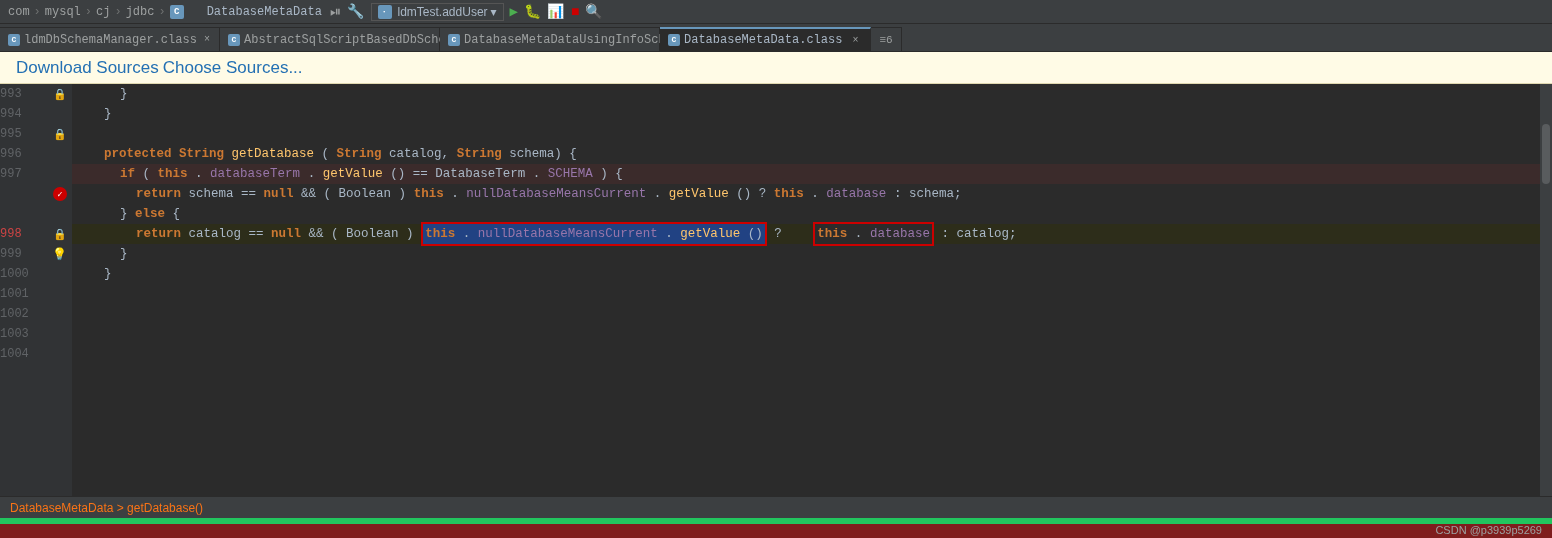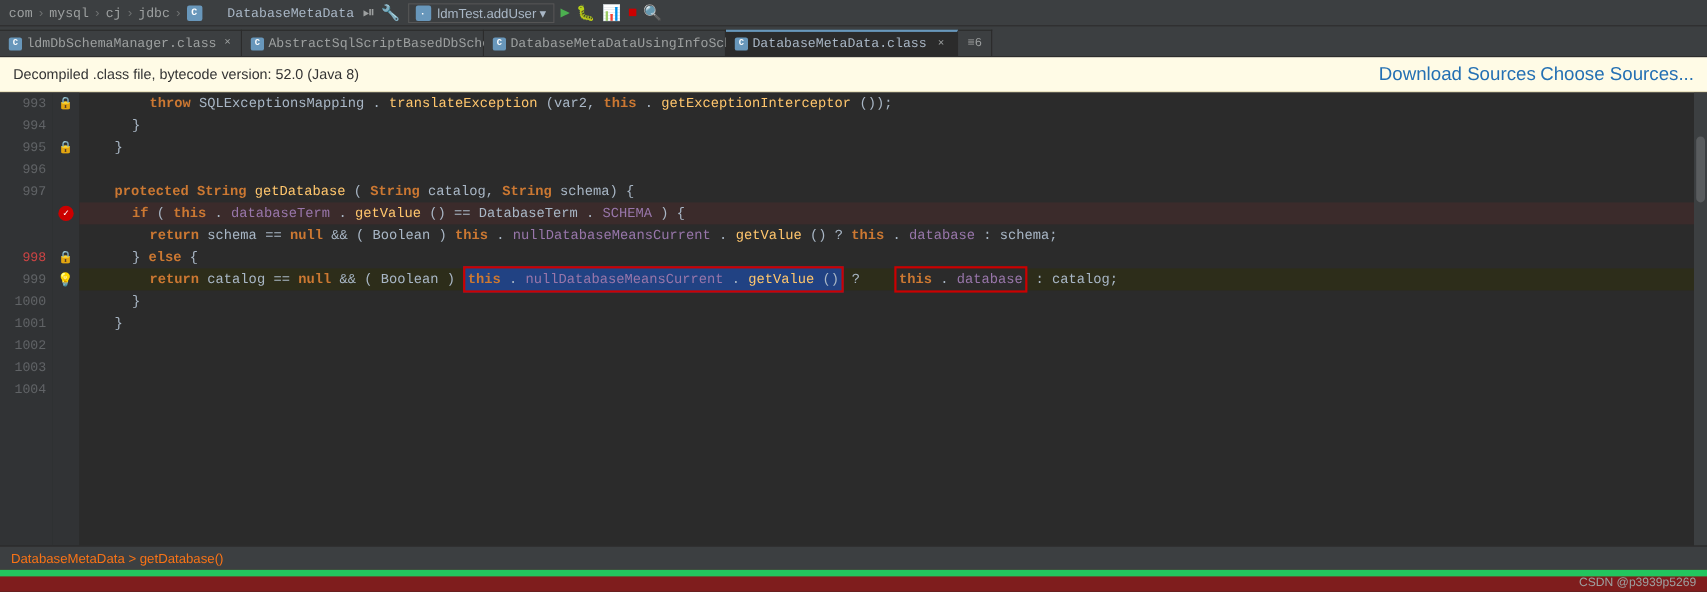--- a/index.html
+++ b/index.html
@@ -159,21 +159,20 @@
       padding-right: 6px;
       user-select: none;
       flex-shrink: 0;
       overflow: hidden;
     }
     .line-num {
       height: 20px;
       line-height: 20px;
       display: flex;
       align-items: center;
-      justify-content: flex-end;
       gap: 2px;
     }
 
     
     .gutter {
       width: 24px;
       background: #313335;
       flex-shrink: 0;
       overflow: hidden;
     }
@@ -374,21 +373,20 @@
     <span class="tab-icon">C</span>
     <span>DatabaseMetaData.class</span>
     <span class="tab-close">×</span>
   </div>
   <div class="tab-overflow">
     <span>≡6</span>
   </div>
 </div>
 
 <div class="info-bar">
-  <span class="info-text">Decompiled .class file, bytecode version: 52.0 (Java 8)</span>
   <a class="info-link">Download Sources</a>
   <a class="info-link">Choose Sources...</a>
 </div>
 
 <div class="code-area">
 
   <div class="line-numbers">
     <div class="line-num">
         <span>993</span>
       </div>
@@ -449,33 +447,20 @@
     <div class="gutter-cell">
       <span class="bulb-icon">💡</span>
     </div>
     <div class="gutter-cell"></div>
     <div class="gutter-cell"></div>
     <div class="gutter-cell"></div>
   </div>
 
   <div class="code-content">
 
-    <div class="code-line">
-      <span style="margin-left:56px;">
-        <span class="kw">throw </span>
-        <span class="plain">SQLExceptionsMapping</span>
-        <span class="plain">.</span>
-        <span class="fn">translateException</span>
-        <span class="plain">(var2, </span>
-        <span class="this-kw">this</span>
-        <span class="plain">. </span>
-        <span class="fn">getExceptionInterceptor</span>
-        <span class="plain">());</span>
-      </span>
-    </div>
 
     <div class="code-line">
       <span style="margin-left:40px;">
         <span class="plain">}</span>
       </span>
     </div>
 
     <div class="code-line">
       <span style="margin-left:24px;">
         <span class="plain">}</span>

